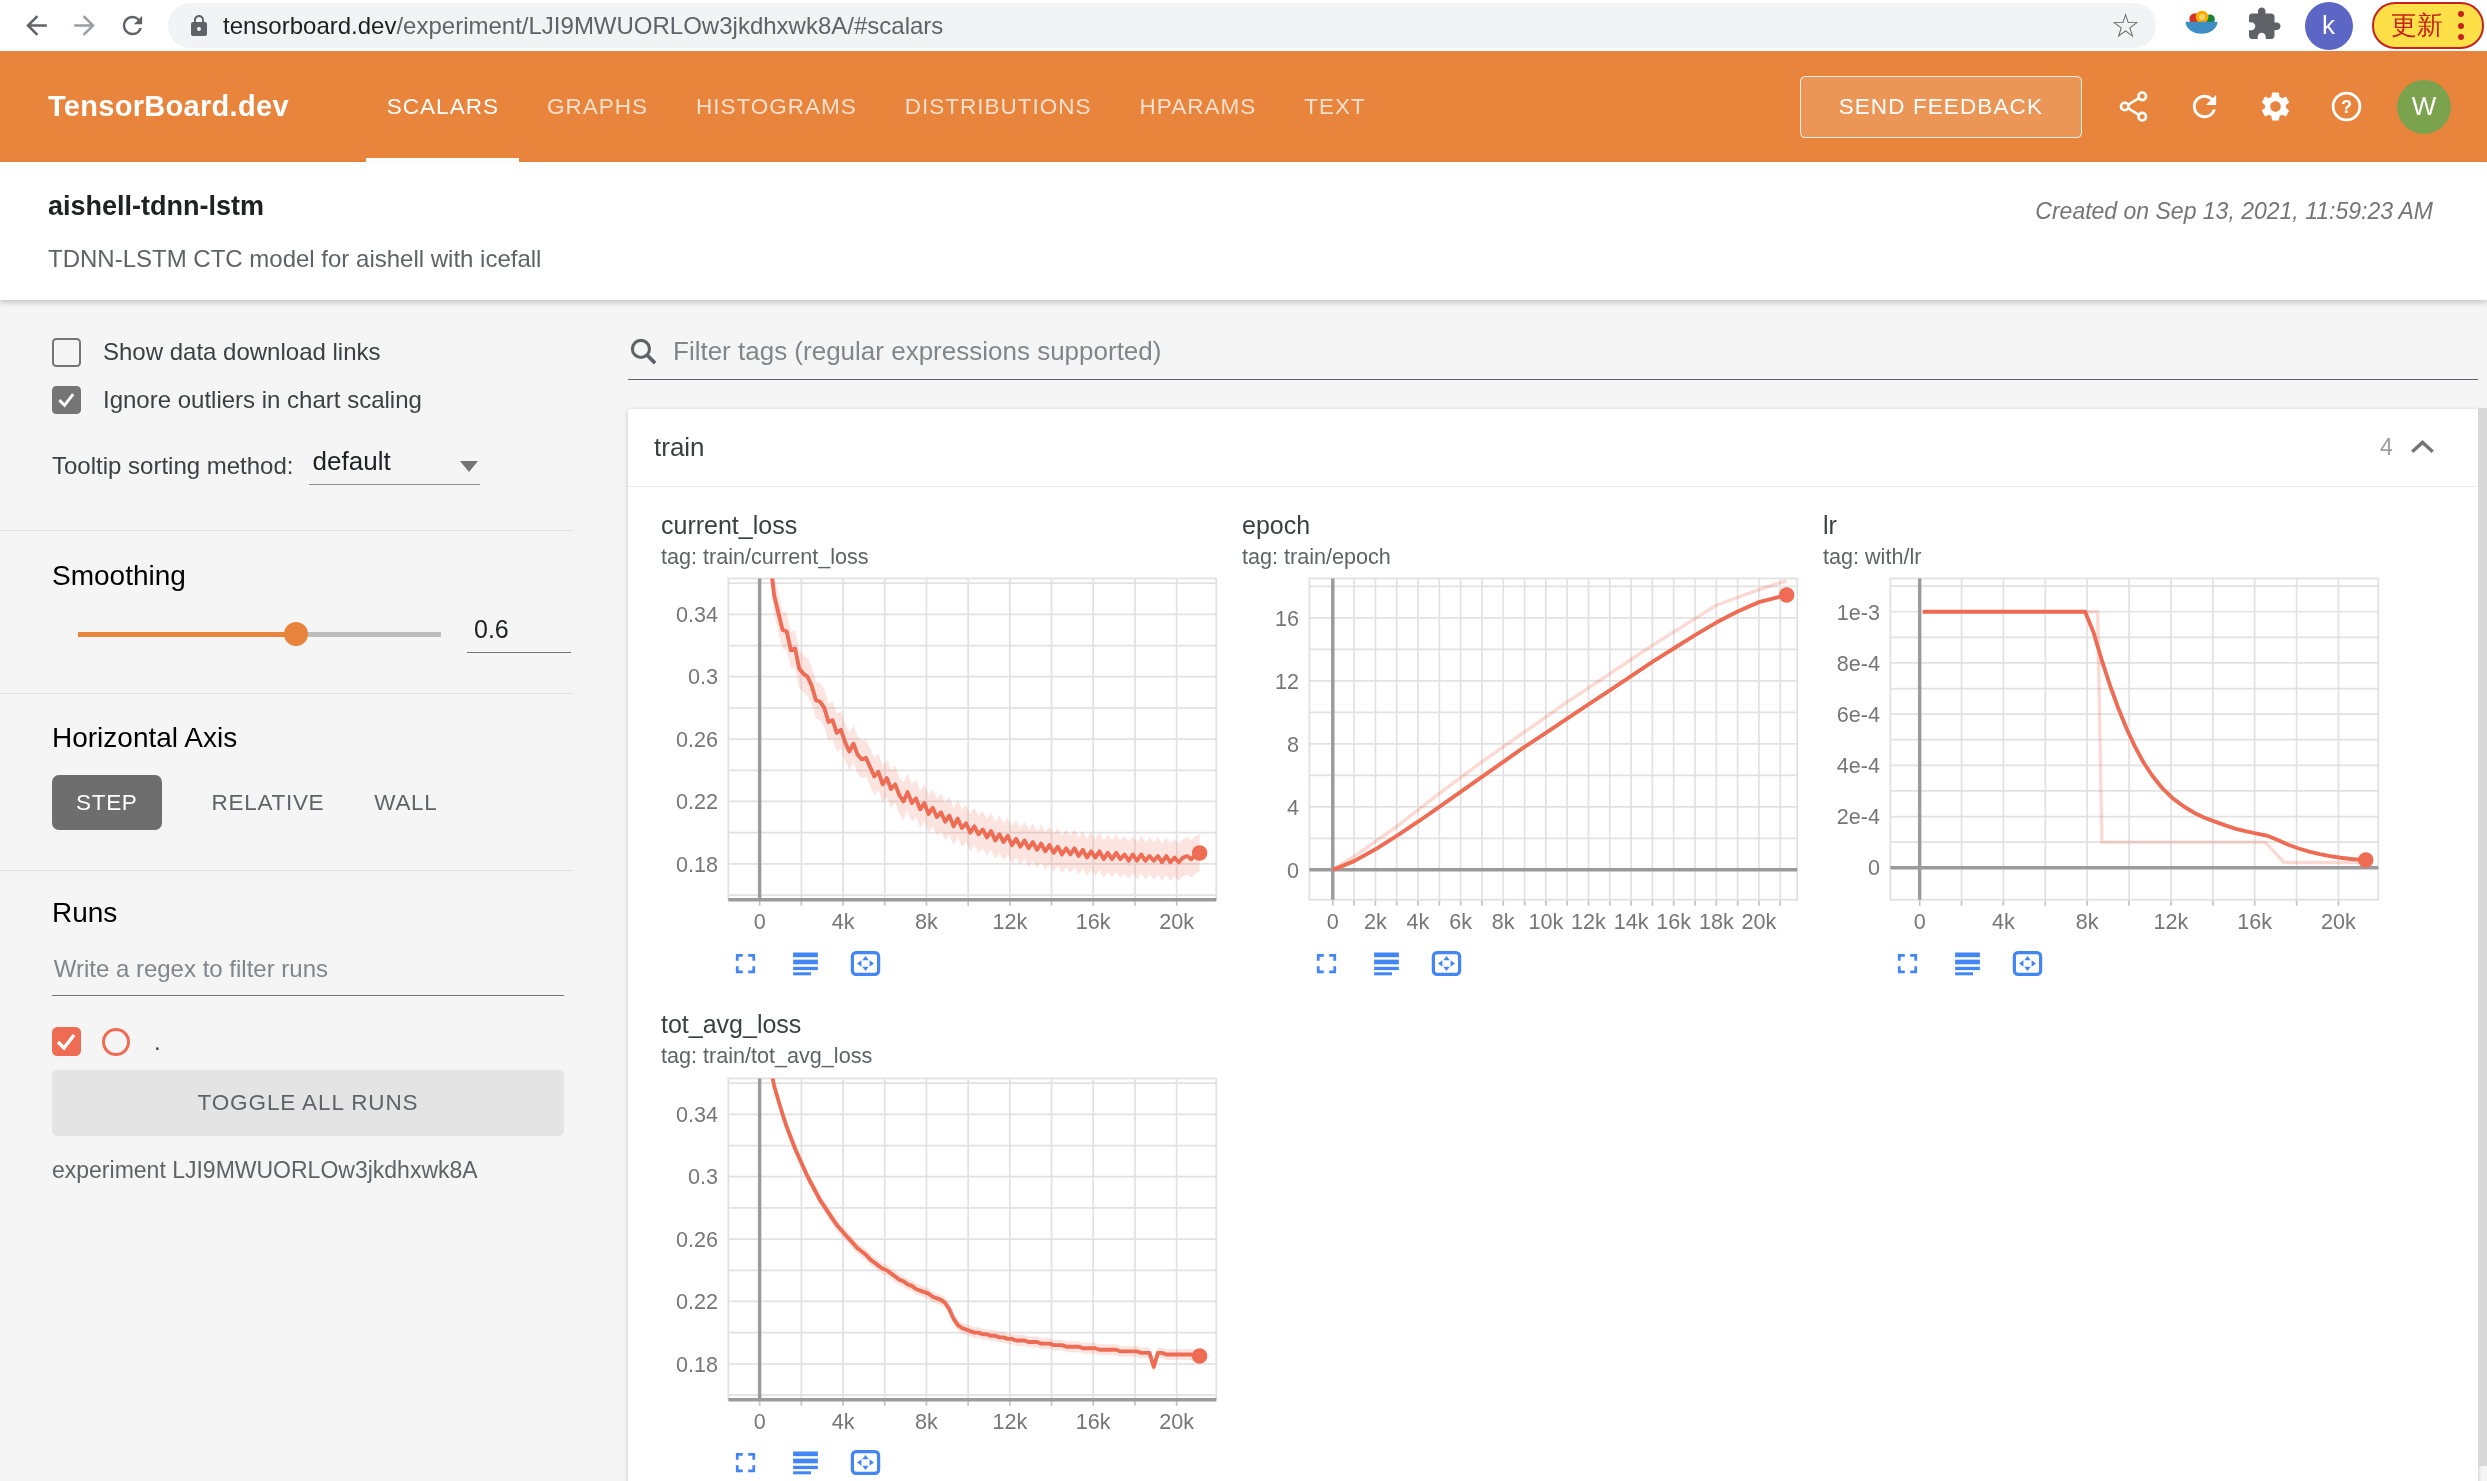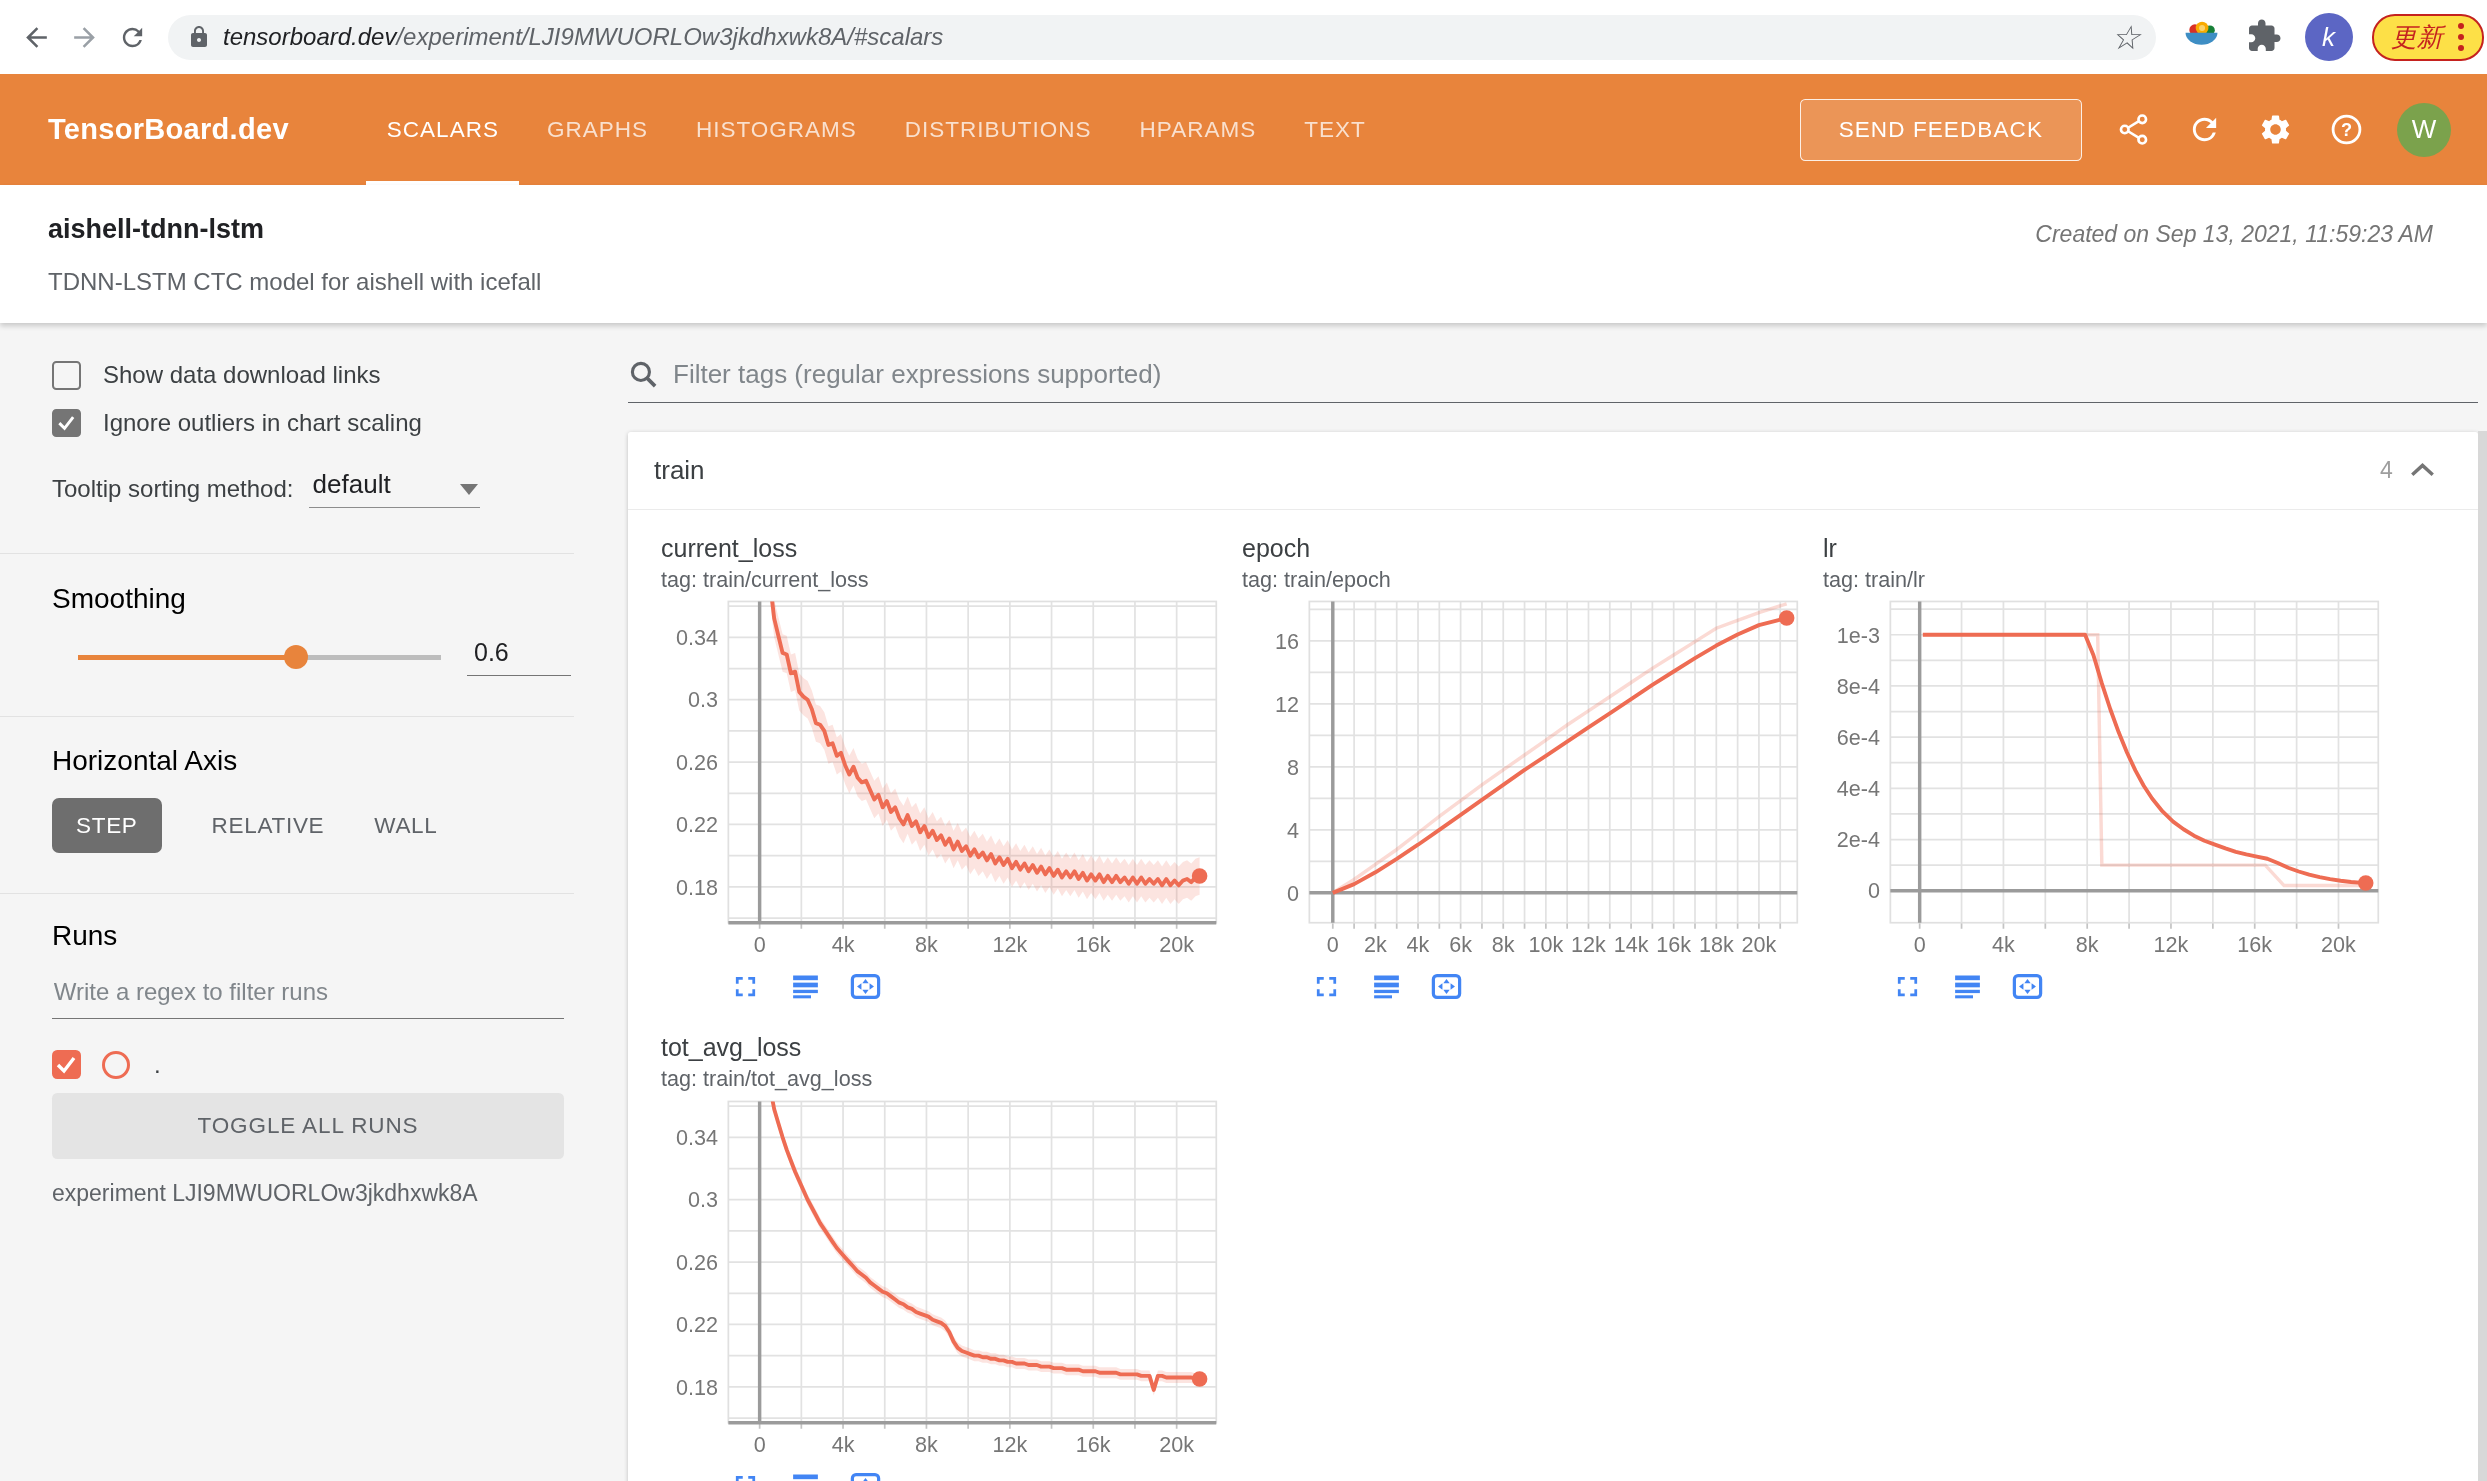--- a/index.html
+++ b/index.html
@@ -1,20 +1,20 @@
 <!DOCTYPE html>
 <html style="font-size:14px"><head>
 <meta charset="utf-8">
 <style>
   * { margin:0; padding:0; box-sizing:border-box; }
   html,body { width:2487px; height:1481px; overflow:hidden; background:#f5f5f5;
               font-family:"Liberation Sans", sans-serif; }
 
   
-  .browser-bar { height:74px; background:#ffffff; display:flex; align-items:center;font-style:italic; }
+  .browser-bar { height:51px; background:#ffffff; display:flex; align-items:center; }
   .nav-btn { width:48px; height:48px; display:flex; align-items:center; justify-content:center; flex:none; }
   .url-pill { height:45px; border-radius:22.5px; background:#f1f3f4; display:flex; align-items:center;
               padding:0 15.6px 0 19px; margin-left:12px; width:1988px; flex:none; }
   .url-text { font-size:24px; margin-left:12px; color:#202124; white-space:nowrap; }
   .url-text .path { color:#5f6368; }
   .pill-spacer { flex:1; }
   .star-glyph { font-size:33px; color:#5f6368; line-height:1; }
   .ext-icon { margin-left:22.5px; flex:none; }
   .avatar-k { width:48px; height:48px; border-radius:50%; background:#5c66c4; color:#fff;
               font-size:26px; display:flex; align-items:center; justify-content:center; margin-left:22.5px; flex:none;}
@@ -471,21 +471,21 @@
           <polygon points="12,6.8 9.8,9.8 14.2,9.8" fill="#4285f4"></polygon>
           <polygon points="12,17.2 9.8,14.2 14.2,14.2" fill="#4285f4"></polygon>
           <polygon points="6.2,12 9.2,9.8 9.2,14.2" fill="#4285f4"></polygon>
           <polygon points="17.8,12 14.8,9.8 14.8,14.2" fill="#4285f4"></polygon>
         </svg>
       </span>
     </div>
   </div>
           <div class="chart">
     <div class="chart-title">lr</div>
-    <div class="chart-tag">tag: train/lr</div>
+    <div class="chart-tag">tag: with/lr</div>
     <svg class="chart-svg" viewBox="0 0 645 418" width="557" height="361">
               <clipPath id="clip_lr">
                 <rect x="78" y="4" width="565" height="372"></rect>
               </clipPath>
               <line x1="111.94849785407726" x2="111.94849785407726" y1="4" y2="376" stroke="#e2e2e2" stroke-width="2"></line>
               <line x1="111.94849785407726" x2="111.94849785407726" y1="376" y2="383" stroke="#c4c4c4" stroke-width="2"></line>
               <line x1="160.44635193133047" x2="160.44635193133047" y1="4" y2="376" stroke="#e2e2e2" stroke-width="2"></line>
               <line x1="160.44635193133047" x2="160.44635193133047" y1="376" y2="383" stroke="#c4c4c4" stroke-width="2"></line>
               <line x1="208.94420600858368" x2="208.94420600858368" y1="4" y2="376" stroke="#e2e2e2" stroke-width="2"></line>
               <line x1="208.94420600858368" x2="208.94420600858368" y1="376" y2="383" stroke="#c4c4c4" stroke-width="2"></line>

